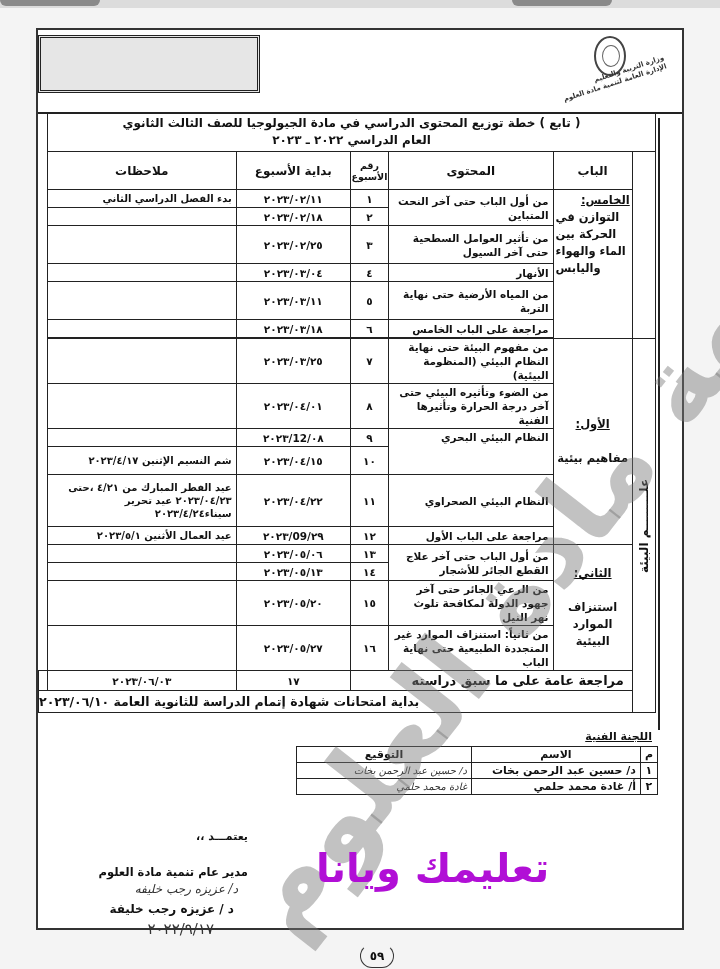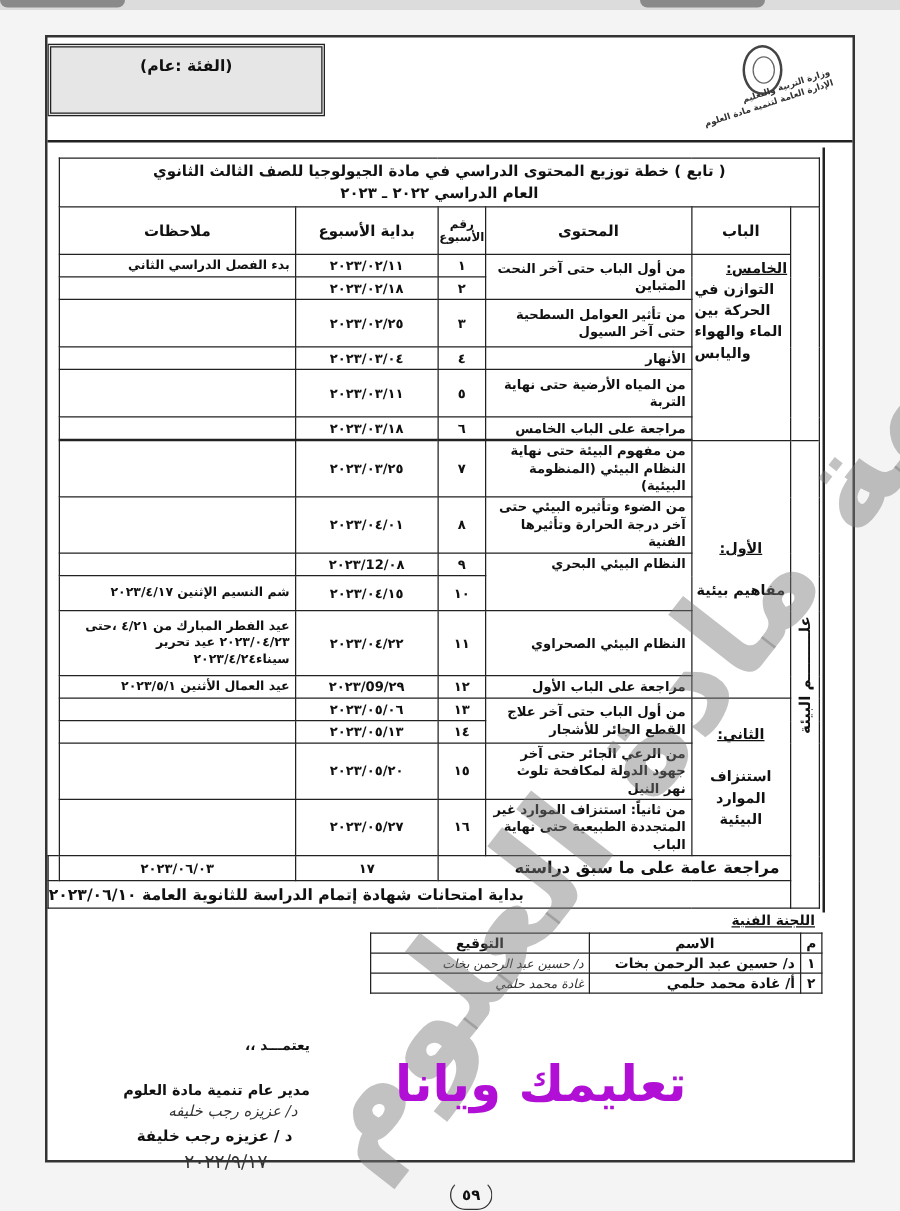--- a/index.html
+++ b/index.html
@@ -14,21 +14,21 @@
   .issue-box { position: absolute; left: 0; top: 5px; width: 222px; height: 58px; border: 3px double #222; background: #e6e6e6;
     direction: rtl; text-align: center; font-weight: bold; font-size: 12.5px; line-height: 22px; padding-top: 4px; }
 
   .logo { position: absolute; right: 8px; top: 6px; width: 90px; height: 56px; }
   .logo .seal { position: absolute; right: 48px; top: 0; width: 32px; height: 40px; border: 2px solid #444; border-radius: 50%; }
   .logo .seal::after { content: ""; position: absolute; left: 6px; top: 7px; width: 16px; height: 20px; border: 1px solid #666; border-radius: 50%; }
   .logo .ministry { position: absolute; right: 6px; top: 34px; font-size: 7px; font-weight: bold; transform: rotate(-18deg); direction: rtl; white-space: nowrap; color: #333; line-height: 9px; }
 
   .main-table-wrap { position: absolute; left: 0; top: 82px; width: 644px; border-top: 2px solid #222; }
 
-  table.plan { position: absolute; left: 0; top: 96px; width: 618px; border-collapse: collapse; direction: rtl; font-size: 10.5px; }
+  table.plan { position: absolute; left: 0; top: 82px; width: 618px; border-collapse: collapse; direction: rtl; font-size: 10.5px; }
   table.plan td, table.plan th { border: 1.6px solid #222; vertical-align: middle; }
   table.plan .title-cell { text-align: center; font-weight: bold; font-size: 12px; line-height: 17px; padding: 2px 0; }
   table.plan th { font-weight: bold; font-size: 12px; height: 38px; }
   table.plan th.small { font-size: 9.5px; line-height: 11px; }
   .content { text-align: right; padding: 1px 4px; font-weight: bold; line-height: 14px; }
   .wk { text-align: center; font-weight: bold; }
   .date { text-align: center; font-weight: bold; letter-spacing: 0.5px; direction: ltr; }
   .note { text-align: right; padding: 1px 4px; font-weight: bold; font-size: 10px; line-height: 13px; }
   .unit { text-align: center; font-weight: bold; font-size: 11.5px; line-height: 17px; padding: 2px; }
   .unit .u-title { text-decoration: underline; display: block; text-align: right; }
@@ -63,21 +63,20 @@
 <body>
 
 <div class="topbar">
   <div class="tab" style="left:0;width:100px;"></div>
   <div class="tab" style="left:512px;width:100px;"></div>
 </div>
 
 <div class="page">
 
   <div class="issue-box">
-    <div>(الفئة :عام)</div>
   </div>
 
   <div class="logo">
     <div class="seal"></div>
     <div class="ministry">
       <div>وزارة التربية والتعليم</div>
       <div>الإدارة العامة لتنمية مادة العلوم</div>
     </div>
   </div>
 

